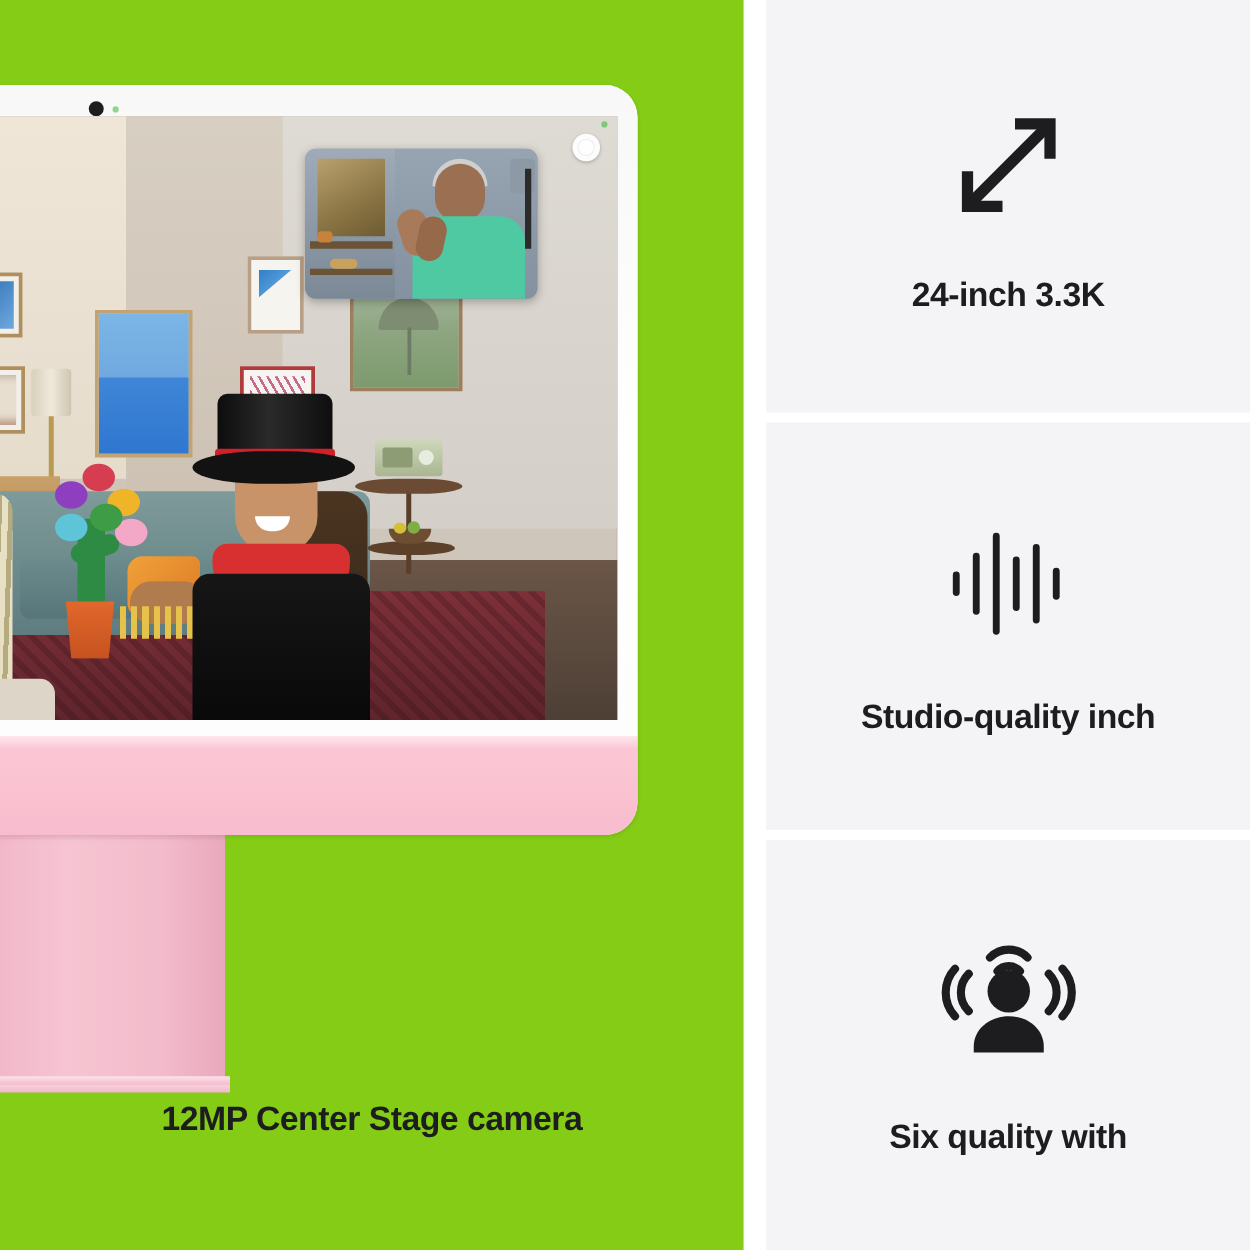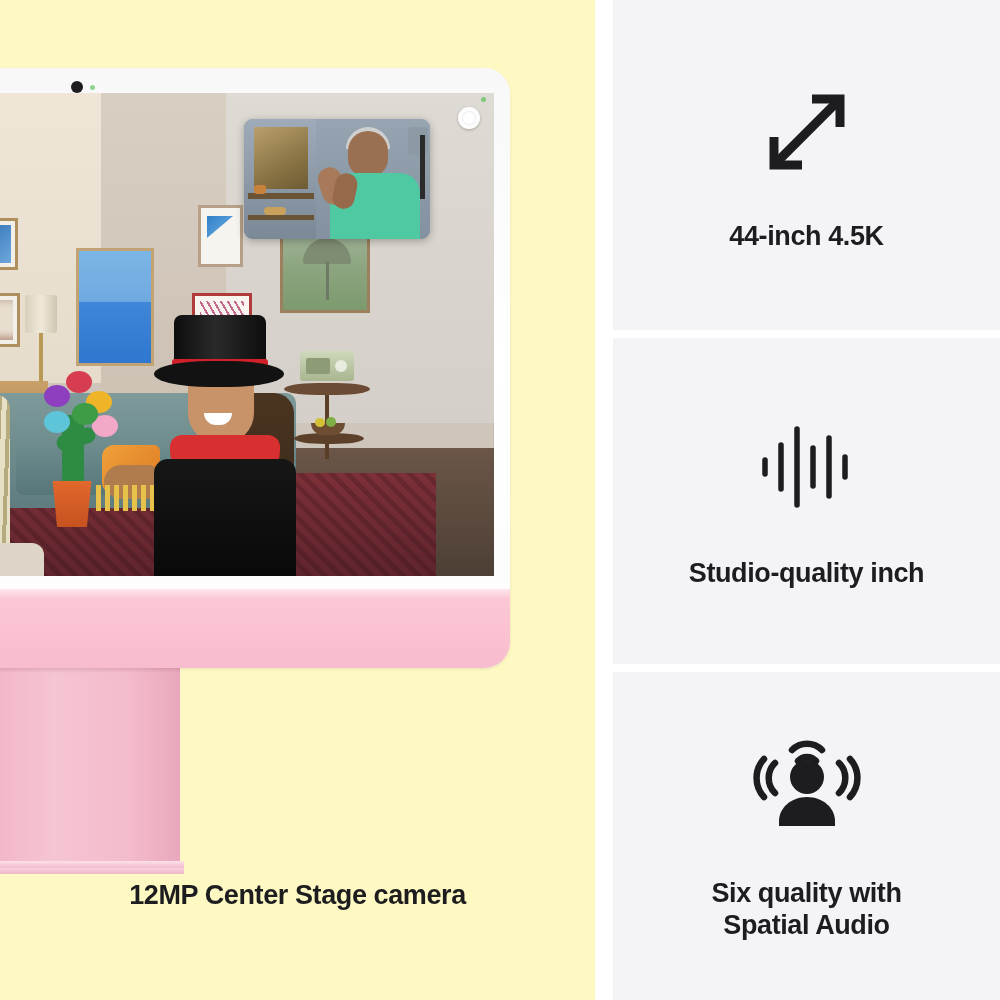--- a/index.html
+++ b/index.html
@@ -7,21 +7,21 @@
   body {
     background:#ffffff;
     font-family:"Liberation Sans", sans-serif;
     -webkit-font-smoothing:antialiased;
   }
   #root { position:relative; width:1000px; height:1000px; background:#ffffff; }
 
   
   .left-panel {
     position:absolute; left:0; top:0; width:595px; height:1000px;
-    background:#fef9c3; overflow:hidden;
+    background:#84cc16; overflow:hidden;
   }
 
   
   .imac { position:absolute; left:-120px; top:68px; width:630px; height:740px; }
 
   .imac-body {
     position:absolute; left:0; top:0; width:630px; height:600px;
     background:#ffffff;
     border-radius:26px;
     box-shadow:0 1px 3px rgba(0,0,0,0.10);
@@ -468,21 +468,21 @@
       <div class="card-icon">
         <svg width="110" height="110" viewBox="0 0 110 110" aria-hidden="true">
           <g stroke="#1d1d1f" stroke-width="9" fill="none" stroke-linecap="butt" stroke-linejoin="miter">
             <line x1="22" y1="88" x2="88" y2="22"></line>
             <polyline points="60,22 88,22 88,50"></polyline>
             <polyline points="50,88 22,88 22,60"></polyline>
           </g>
         </svg>
       </div>
       <div class="card-label">
-        <div>44-inch 4.5K</div>
+        <div>24-inch 3.3K</div>
       </div>
     </div>
 
     <div class="card card-2">
       <div class="card-icon">
         <svg width="110" height="110" viewBox="0 0 110 110" aria-hidden="true">
           <g stroke="#1d1d1f" stroke-width="5.5" stroke-linecap="round">
             <line x1="13" y1="48" x2="13" y2="62"></line>
             <line x1="29" y1="33" x2="29" y2="77"></line>
             <line x1="45" y1="17" x2="45" y2="93"></line>
@@ -509,18 +509,17 @@
             <path d="M50 31a12 12 0 0 1 18 0"></path>
             <path d="M27 33a21 21 0 0 0 0 30"></path>
             <path d="M16 29a28 28 0 0 0 0 38"></path>
             <path d="M91 33a21 21 0 0 1 0 30"></path>
             <path d="M102 29a28 28 0 0 1 0 38"></path>
           </g>
         </svg>
       </div>
       <div class="card-label">
         <div>Six quality with</div>
-        <div>Spatial Audio</div>
       </div>
     </div>
 
   </div>
 </div>
 
 </body></html>

